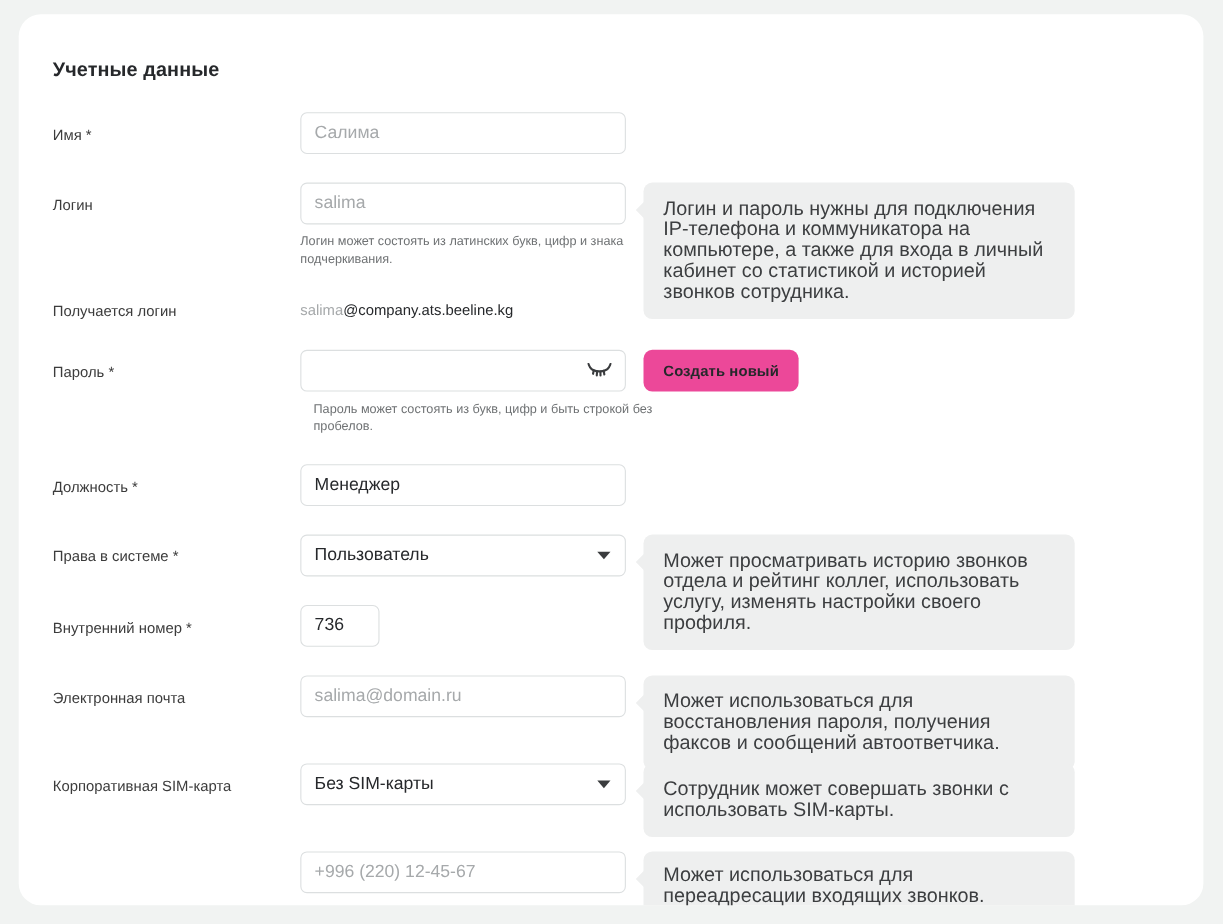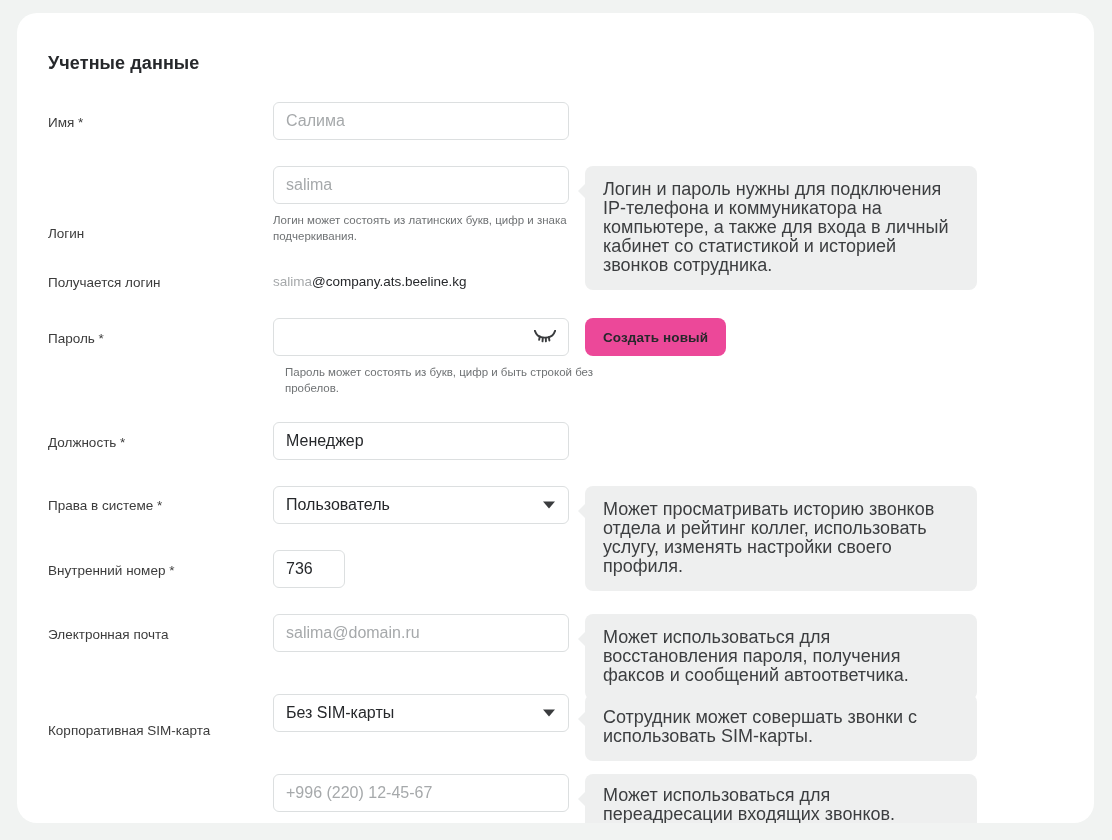--- a/index.html
+++ b/index.html
@@ -165,21 +165,21 @@
   <div class="card-title">Учетные данные</div>
 
   <div class="row">
     <div class="label" style="top:101px;">Имя *</div>
     <div class="field" style="top:89px;">
       <input class="input" type="text" placeholder="Салима" style="">
     </div>
   </div>
 
   <div class="row">
-    <div class="label" style="top:165px;margin-top:47px;">Логин</div>
+    <div class="label" style="top:165px;">Логин</div>
     <div class="field" style="top:153px;">
       <input class="input" type="text" placeholder="salima" style="">
     </div>
     <div class="hint" style="top:199px;">Логин может состоять из латинских букв, цифр и знака подчеркивания.</div>
     <div class="tip" style="left:568px; top:153px; width:392px;">Логин и пароль нужны для подключения IP-телефона и коммуникатора на компьютере, а также для входа в личный кабинет со статистикой и историей звонков сотрудника.</div>
   </div>
 
   <div class="row">
     <div class="label" style="top:261px;">Получается логин</div>
     <div class="static-value" style="top:261px;"><span class="muted">salima</span><span>@company.ats.beeline.kg</span></div>
@@ -232,21 +232,21 @@
 
   <div class="row">
     <div class="label" style="top:613px;">Электронная почта</div>
     <div class="field" style="top:601px;">
       <input class="input" type="text" placeholder="salima@domain.ru" style="">
     </div>
     <div class="tip" style="left:568px; top:601px; width:392px;">Может использоваться для восстановления пароля, получения факсов и сообщений автоответчика.</div>
   </div>
 
   <div class="row">
-    <div class="label" style="top:693px;margin-top:16px;">Корпоративная SIM-карта</div>
+    <div class="label" style="top:693px;">Корпоративная SIM-карта</div>
     <div class="field" style="top:681px;">
       <div class="select-wrap">
         <input class="input with-icon" type="text" readonly="" value="Без SIM-карты" style="">
         <span class="caret"></span>
       </div>
     </div>
     <div class="tip" style="left:568px; top:681px; width:392px;">Сотрудник может совершать звонки с использовать SIM-карты.</div>
   </div>
 
   <div class="row">

